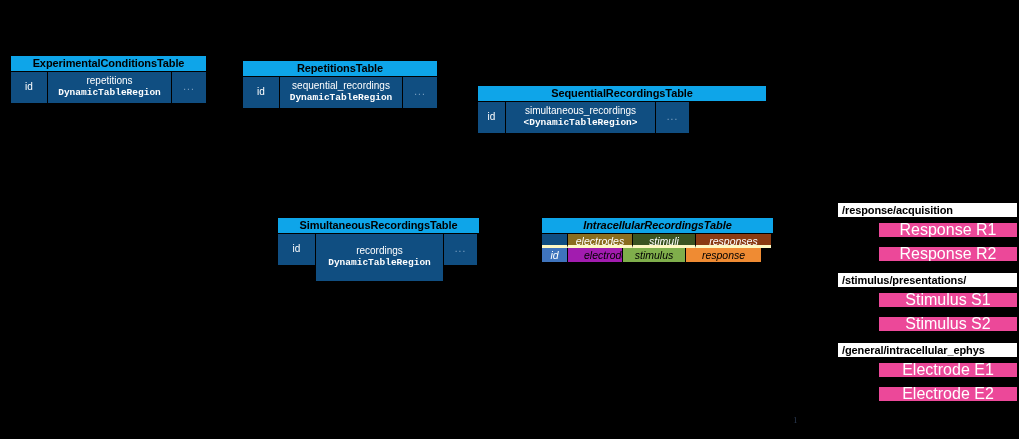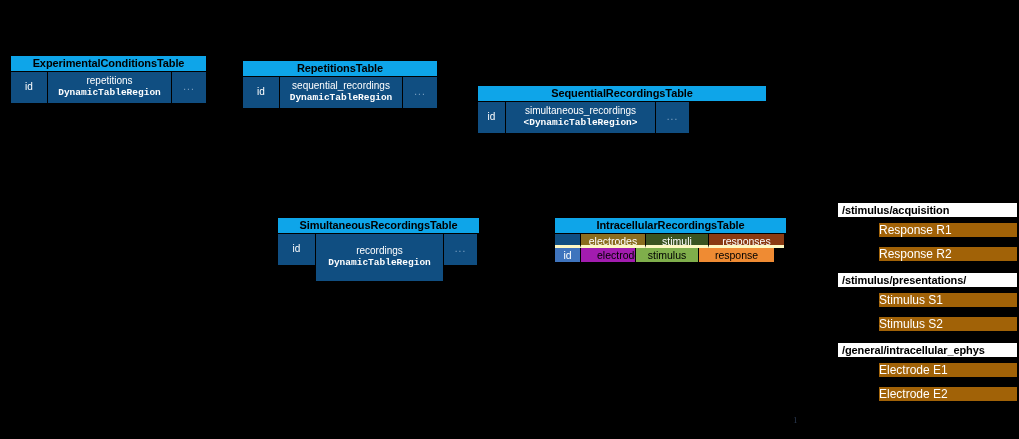--- a/index.html
+++ b/index.html
@@ -99,26 +99,26 @@
     font-size: 11px;
     line-height: 14px;
     height: 14px;
     padding-left: 4px;
     border: 1px solid #000000;
     white-space: nowrap;
     overflow: hidden;
     letter-spacing: -0.1px;
   }
   .panel-item {
-    background: #a16207;
+    background: #ec4899;
     color: #ffffff;
-    font-size: 12px;
+    font-size: 16px;
     line-height: 14px;
     height: 14px;
-    text-align: left;
+    text-align: center;
     border: 1px solid #000000;
     white-space: nowrap;
     overflow: hidden;
   }
 
   .page-marker {
     position: absolute;
     color: #2b3a52;
     font-size: 9px;
     line-height: 10px;
@@ -185,21 +185,21 @@
     <div class="cell" style="width:128px; height:47px;">
       <span class="cname">recordings</span>
       <span class="ctype">DynamicTableRegion</span>
     </div>
     <div class="cell ellipsis" style="width:33px; height:31px;">
       <span class="cname">...</span>
     </div>
   </div>
 </div>
 
-<div class="node" style="left:554px; top:217px; width:233px;">
+<div class="node" style="left:541px; top:217px; width:233px;font-style:italic;">
   <div class="node-title">IntracellularRecordingsTable</div>
   <div class="cat-grid">
     <div class="cat-row">
       <div class="cat-cell" style="width:26px; background:#104e81; color:#ffffff;">
         <span></span>
       </div>
       <div class="cat-cell" style="width:65px; background:#8a6d1f; color:#ffffff;">
         <span>electrodes</span>
       </div>
       <div class="cat-cell" style="width:63px; background:#3a5421; color:#ffffff;">
@@ -220,21 +220,21 @@
         <span>stimulus</span>
       </div>
       <div class="cat-cell" style="width:75px; background:#ef8b33; color:#000000;">
         <span>response</span>
       </div>
     </div>
   </div>
 </div>
 
 <div class="panel" style="left:837px; top:202px; width:181px;">
-  <div class="panel-header">/stimulus/acquisition</div>
+  <div class="panel-header">/response/acquisition</div>
   <div style="margin-left:41px; width:140px;">
     <div class="panel-item" style="margin-top:4px;">Response R1</div>
     <div class="panel-item" style="margin-top:8px;">Response R2</div>
   </div>
 </div>
 
 <div class="panel" style="left:837px; top:272px; width:181px;">
   <div class="panel-header">/stimulus/presentations/</div>
   <div style="margin-left:41px; width:140px;">
     <div class="panel-item" style="margin-top:4px;">Stimulus S1</div>

